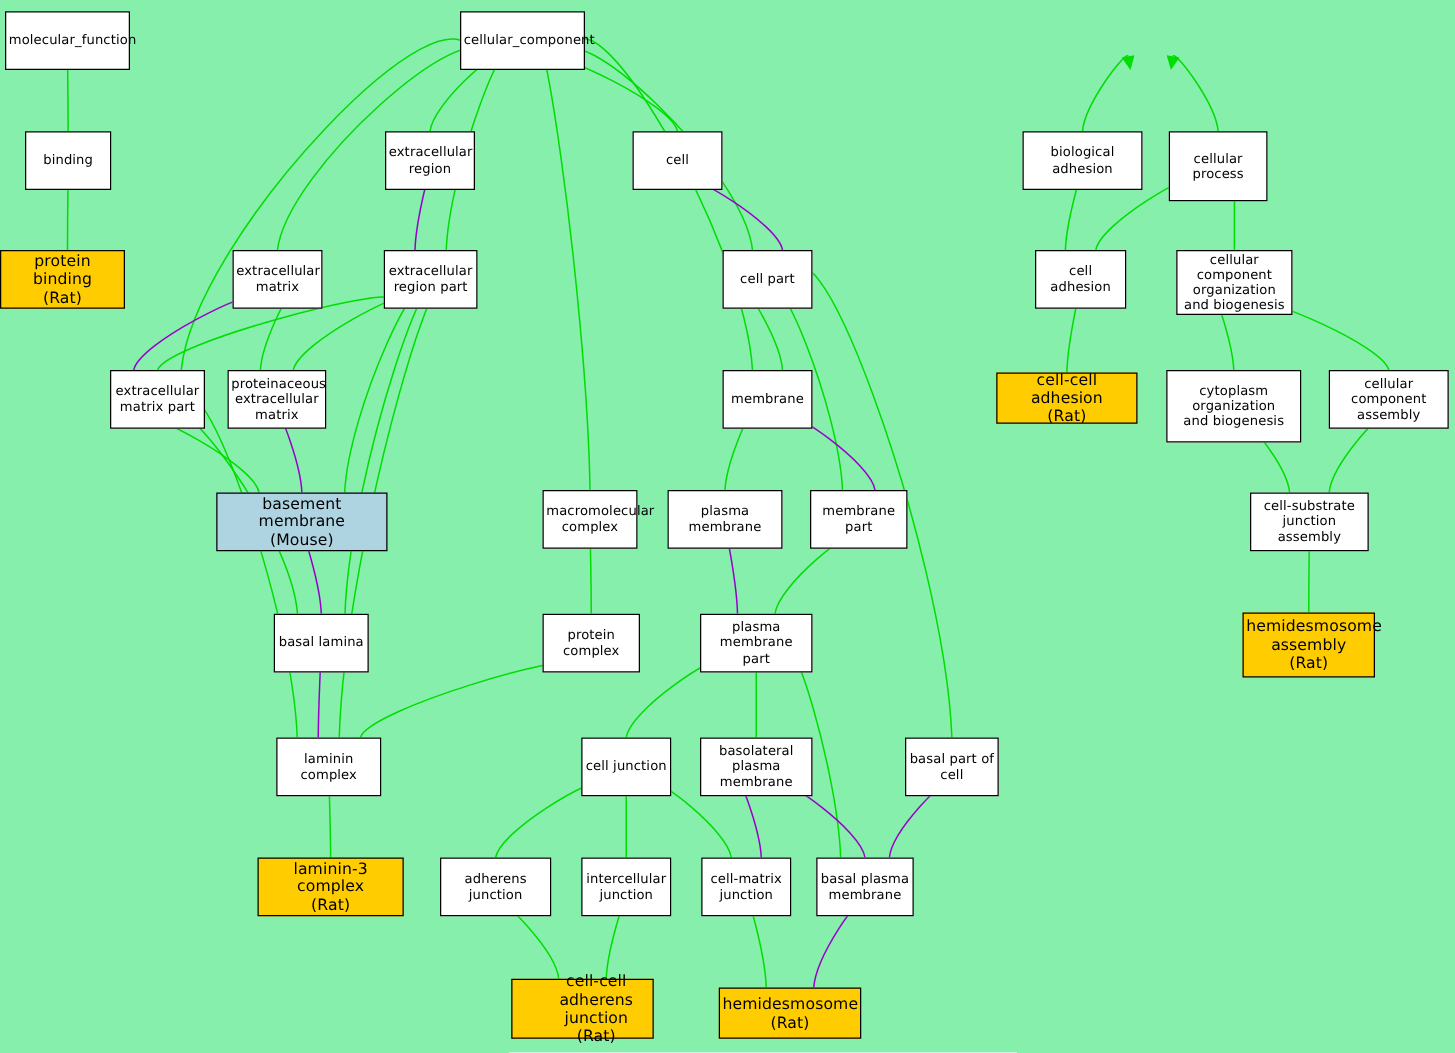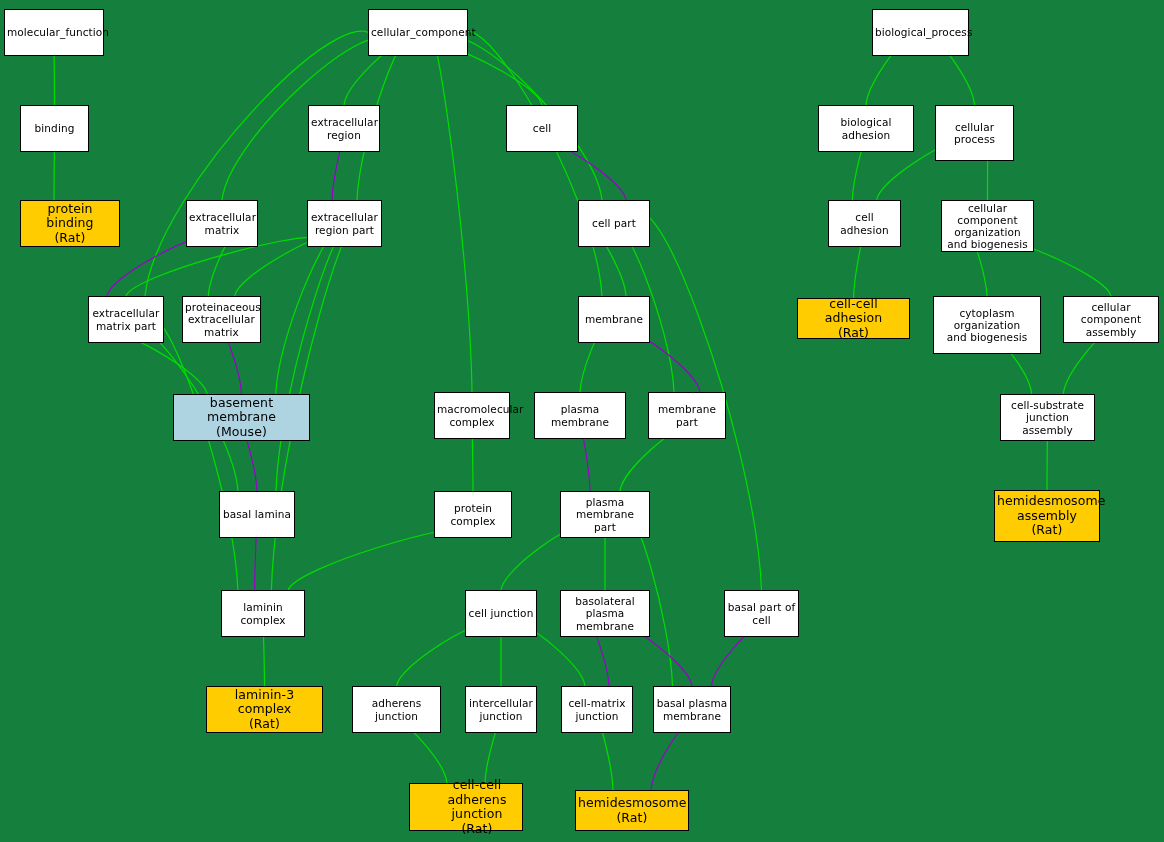--- a/index.html
+++ b/index.html
@@ -4,21 +4,21 @@
 <style>
   html, body {
     margin: 0;
     padding: 0;
     background: #ffffff;
   }
   #canvas {
     position: relative;
     width: 1164px;
     height: 842px;
-    background: #15803d;
+    background: #86efac;
     font-family: "DejaVu Sans", sans-serif;
     overflow: hidden;
   }
   #edge-layer {
     position: absolute;
     left: 0;
     top: 0;
     width: 1164px;
     height: 842px;
     pointer-events: none;
@@ -177,21 +177,21 @@
       <polygon points="1111,343 1103.6859513813206,333.2765904743451 1113.8717241389072,331.17658253845286" fill="#00DD00"></polygon>
       <path d="M 1047 490 C 1047.0225 467.95, 1047.4625 424.34, 1047.4752401587618 430.0000278659325" stroke="#00DD00" stroke-width="1.2" fill="none"></path>
       <polygon points="1047.5,441 1042.275253331748,430.01173251815413 1052.6752269857757,429.9883232137109" fill="#00DD00"></polygon>
     </svg>
 <div class="go-node" style="left: 4px; top: 9px; width: 100px; height: 47px;">
       <span class="node-label">molecular_function</span>
     </div>
     <div class="go-node" style="left: 20px; top: 105px; width: 69px; height: 47px;">
       <span class="node-label">binding</span>
     </div>
-    <div class="go-node term-gold big" style="left: 20px; top: 200px; width: 100px; height: 47px;">
+    <div class="go-node term-gold big" style="left: 0; top: 200px; width: 100px; height: 47px;">
       <span class="node-label">protein binding
 (Rat)</span>
     </div>
     <div class="go-node" style="left: 368px; top: 9px; width: 100px; height: 47px;">
       <span class="node-label">cellular_component</span>
     </div>
     <div class="go-node" style="left: 308px; top: 105px; width: 72px; height: 47px;">
       <span class="node-label">extracellular
 region</span>
     </div>
@@ -280,23 +280,20 @@
     </div>
     <div class="go-node term-gold big" style="left: 409px; top: 783px; width: 114px; height: 48px; padding-left: 24px;">
       <span class="node-label">cell-cell adherens
 junction
 (Rat)</span>
     </div>
     <div class="go-node term-gold big" style="left: 575px; top: 790px; width: 114px; height: 41px;">
       <span class="node-label">hemidesmosome
 (Rat)</span>
     </div>
-    <div class="go-node" style="left: 872px; top: 9px; width: 97px; height: 47px;">
-      <span class="node-label">biological_process</span>
-    </div>
     <div class="go-node" style="left: 818px; top: 105px; width: 96px; height: 47px;">
       <span class="node-label">biological adhesion</span>
     </div>
     <div class="go-node" style="left: 935px; top: 105px; width: 79px; height: 56px;">
       <span class="node-label">cellular process</span>
     </div>
     <div class="go-node" style="left: 828px; top: 200px; width: 73px; height: 47px;">
       <span class="node-label">cell adhesion</span>
     </div>
     <div class="go-node" style="left: 941px; top: 200px; width: 93px; height: 52px;">

